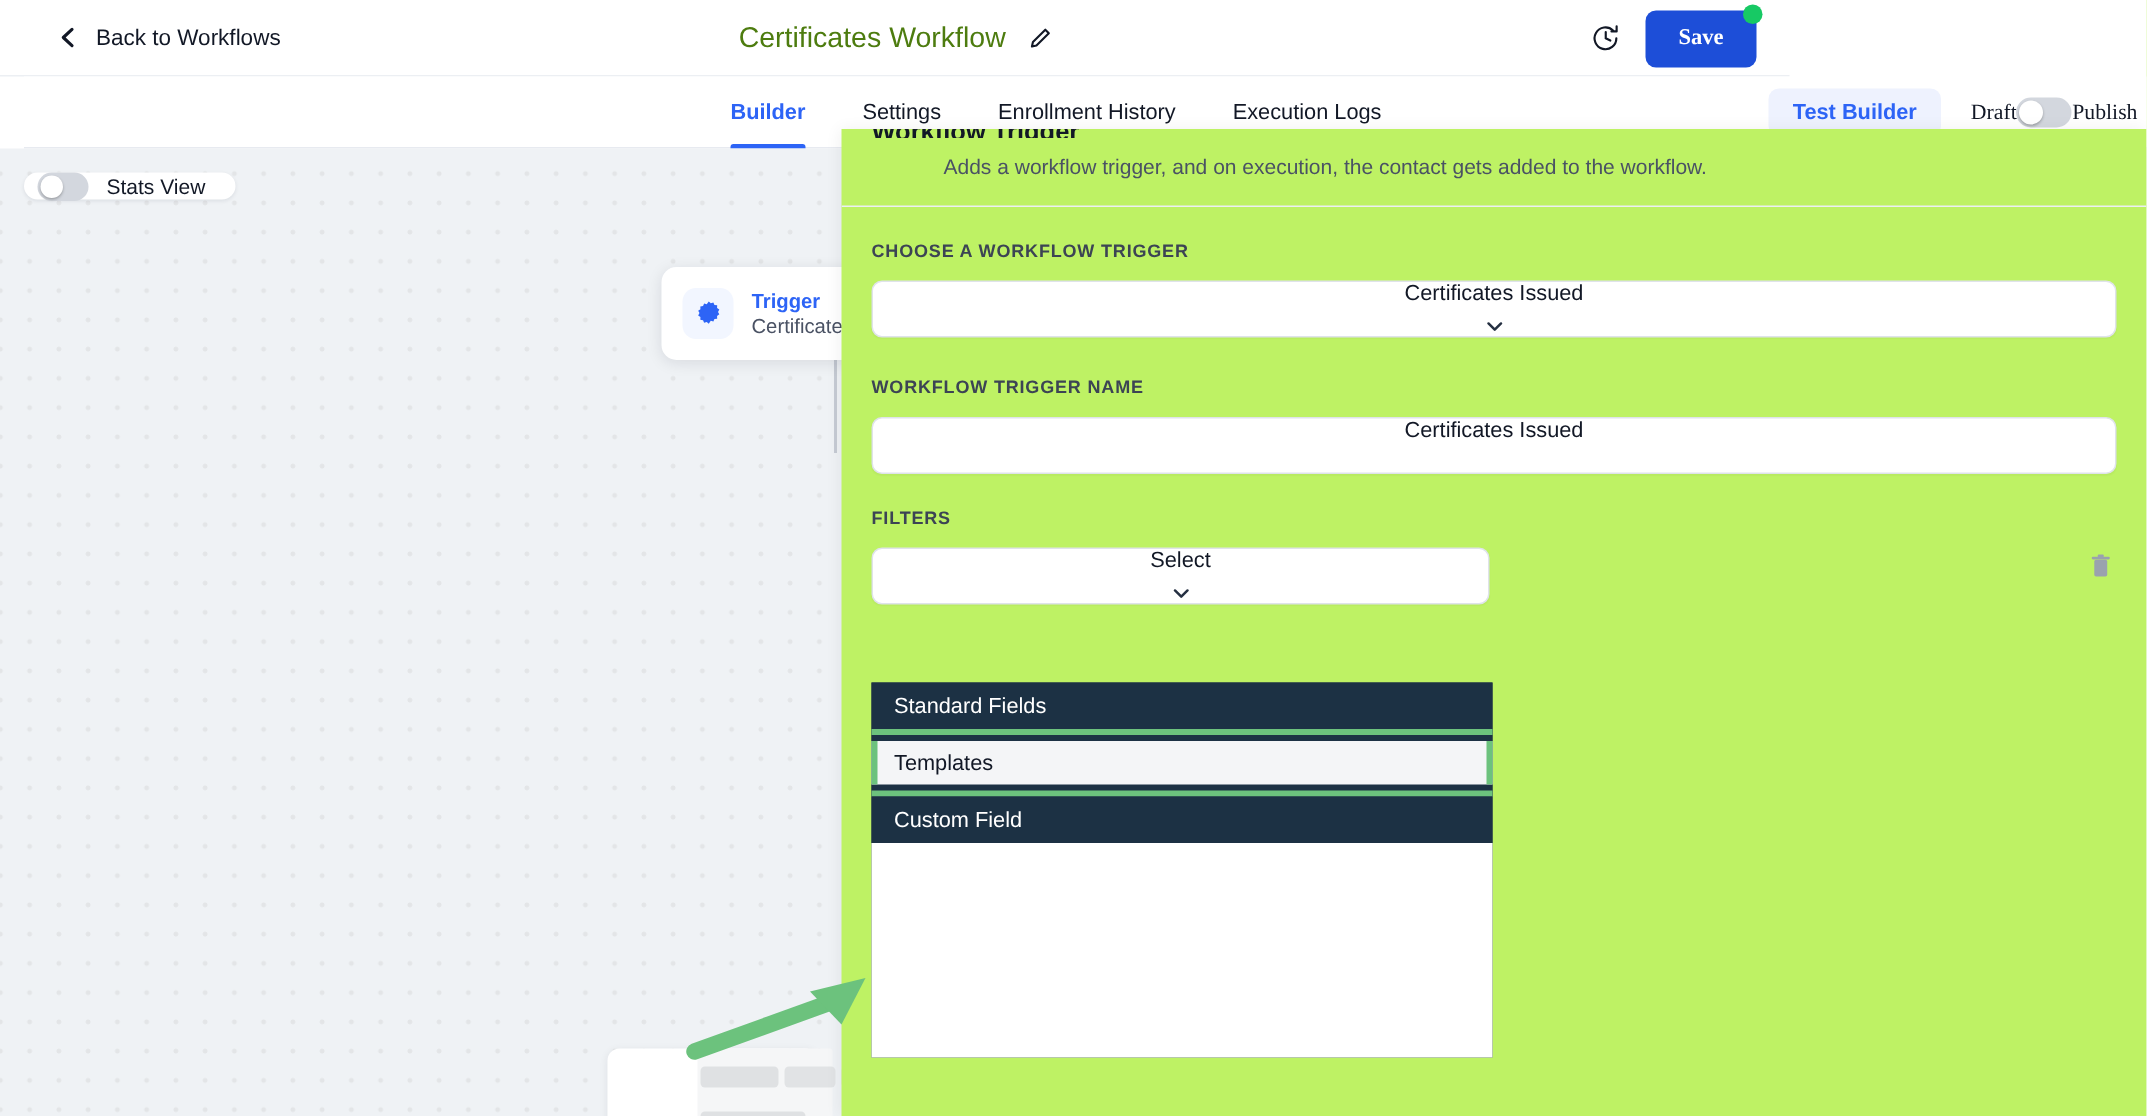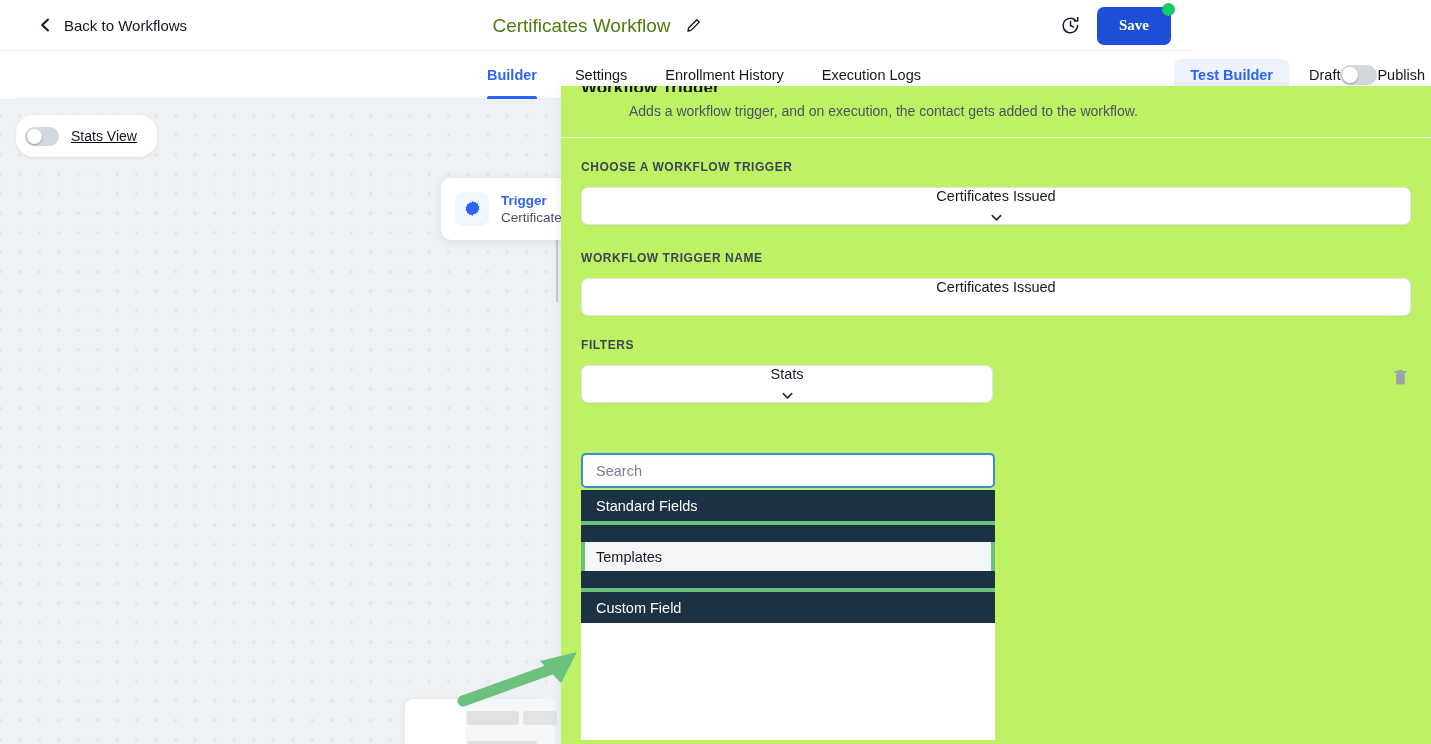--- a/index.html
+++ b/index.html
@@ -68,21 +68,21 @@
   }
   .tabbar-right {
     position: absolute; right: 22px; top: 0; height: 48px;
     display: flex; align-items: center; gap: 20px;
   }
   .test-wf-btn {
     background: #eef2fe; color: #2d64f6; border: none; border-radius: 7px;
     height: 32px; padding: 0 16px; font-size: 14.5px; font-weight: 700;
     font-family: "Liberation Sans", sans-serif; cursor: pointer;
   }
-  .pub-group { display: flex; align-items: center; gap: 0; }
+  .pub-group { display: flex; align-items: center; gap: 0; font-family: Liberation Serif, serif; }
   .pub-label { font-size: 14.5px; color: #121826; }
   .switch {
     width: 37px; height: 20px; border-radius: 10px; background: #d3d7de;
     position: relative; cursor: pointer; flex: none;
   }
   .switch .knob {
     position: absolute; top: 2px; left: 2px;
     width: 16px; height: 16px; border-radius: 50%; background: #fff;
     box-shadow: 0 1px 2px rgba(0,0,0,.28);
   }
@@ -91,25 +91,24 @@
   .canvas {
     position: absolute; top: 99px; left: 0; width: 1431px; height: 645px;
     background-color: #eff2f5;
     background-image: radial-gradient(#e3e5e7 1.6px, transparent 1.7px);
     background-size: 19.5px 19.5px;
     background-position: 10px 7px;
     overflow: hidden;
   }
   .stats-pill {
     position: absolute; left: 16px; top: 16px;
-    height: 42px; background: #fff; border-radius: 18px;
+    height: 18px; background: #fff; border-radius: 18px;
     display: flex; align-items: center; gap: 12px;
     padding: 0 20px 0 9px; cursor: pointer;
     box-shadow: 0 1px 3px rgba(16,24,40,.09);
-    text-decoration: underline;
   }
   .stats-pill .switch { width: 34px; height: 19px; }
   .stats-pill .knob { width: 15px; height: 15px; }
   .stats-label { font-size: 14px; color: #121826; }
 
   .node-card {
     position: absolute; left: 441px; top: 79px;
     width: 175px; height: 62px; background: #fff; border-radius: 10px;
     display: flex; align-items: center; gap: 12px; padding-left: 14px;
     box-shadow: 0 2px 10px rgba(16,24,40,.10);
@@ -207,21 +206,21 @@
     color: #ffffff; font-size: 14.5px; background: #1c3144; cursor: default;
   }
   .dd-item-wrap {
     padding: 4px 4px; background: #1c3144;
     border: 4px solid #6cc27d; border-left: 0; border-right: 0;
   }
   .dd-item {
     height: 29px; display: flex; align-items: center; padding-left: 11px;
     background: #f4f5f7; color: #121826; font-size: 14.5px;
     border-left: 4px solid #6cc27d; border-right: 4px solid #6cc27d;
-    margin: 13px -4px; cursor: pointer;
+    margin: 0 -4px; cursor: pointer;
   }
   .dd-fill { flex: 1; background: #ffffff; }
 </style>
 </head>
 <body>
 
 <div class="app">
 
   <div class="topbar">
     <div class="back-link">
@@ -346,44 +345,41 @@
         <div class="field-label">WORKFLOW TRIGGER NAME</div>
         <div class="ctrl">
           <span class="val">Certificates Issued</span>
         </div>
       </div>
 
       <div class="mt22">
         <div class="field-label">FILTERS</div>
         <div class="filter-row">
           <div class="ctrl select filter-select">
-            <span class="val">Stats</span>
+            <span class="val">Select</span>
             <span class="chev">
               <svg viewBox="0 0 14 14" width="13" height="13">
                   <path d="M2.5 5 L7 9.5 L11.5 5" fill="none" stroke="#253042" stroke-width="1.8" stroke-linecap="round" stroke-linejoin="round"></path>
                 </svg>
             </span>
           </div>
           <span class="trash-btn">
             <svg viewBox="0 0 22 22" width="19" height="19">
               <rect x="6" y="6" width="10" height="13" rx="1.4" fill="#9aa2ae"></rect>
               <rect x="4" y="3.6" width="14" height="2.1" rx="1" fill="#9aa2ae"></rect>
               <rect x="8.6" y="2" width="4.8" height="2" rx="1" fill="#9aa2ae"></rect>
             </svg>
           </span>
         </div>
       </div>
 
     </div>
   </div>
 
   <div class="dropdown">
-    <div class="search-box">
-      <input type="text" placeholder="Search" style="">
-    </div>
     <div class="dd-list">
       <div class="dd-group">
         <span>Standard Fields</span>
       </div>
       <div class="dd-item-wrap">
         <div class="dd-item">
           <span>Templates</span>
         </div>
       </div>
       <div class="dd-group">

